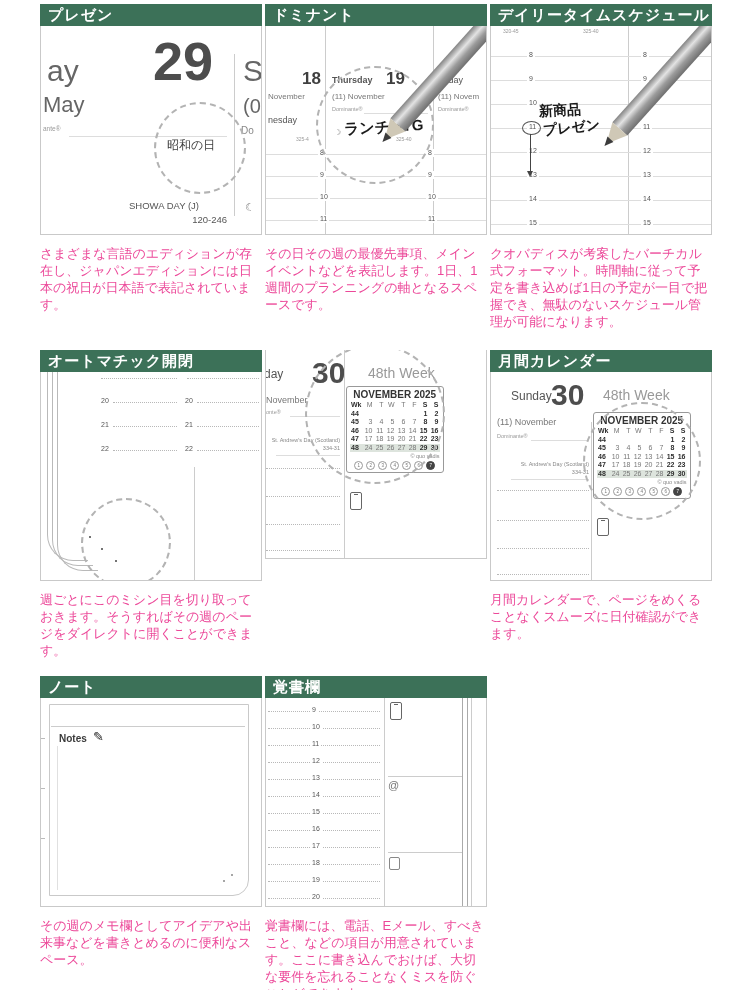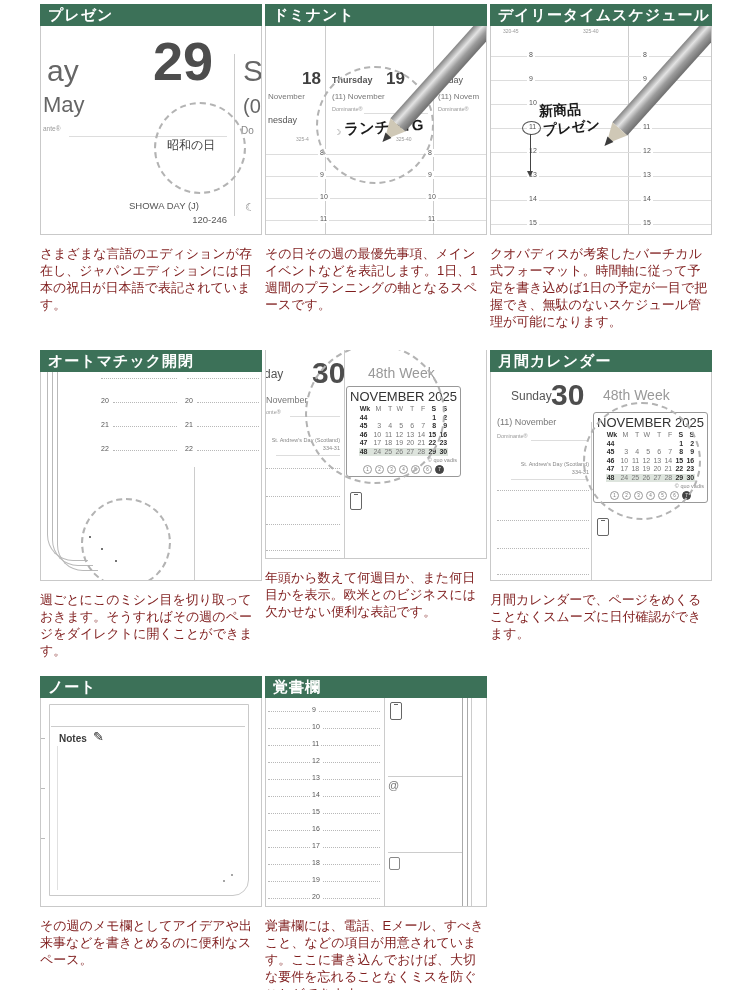--- a/index.html
+++ b/index.html
@@ -1,40 +1,40 @@
 <!DOCTYPE html>
 <html><head>
 <meta charset="utf-8">
 <style>
   html,body{margin:0;padding:0;background:#fff;font-family:"Liberation Sans","DejaVu Sans",sans-serif;}
   #page{position:relative;width:750px;height:990px;background:#fff;overflow:hidden;}
   .panel{position:absolute;width:222px;}
   .phead{background:#3c7158;color:#fff;font-weight:bold;font-size:15px;height:22px;line-height:22px;padding-left:8px;letter-spacing:1px;box-sizing:border-box;}
   .pimg{position:relative;height:209px;background:#fff;border:1px solid #c9c9c9;border-top:none;overflow:hidden;box-sizing:border-box;}
-  .pcap{margin-top:10px;font-size:13px;line-height:17px;color:#7f1d1d;}
+  .pcap{margin-top:10px;font-size:13px;line-height:17px;color:#ec4899;}
   .t{position:absolute;white-space:nowrap;color:#555;line-height:1;}
   .hl{position:absolute;border-top:1px solid #ddd;height:0;}
   .dl{position:absolute;border-top:1px dotted #b8b8b8;height:0;}
   .vl{position:absolute;width:1px;background:#ccc;}
   .non{position:absolute;background:#fff;font-size:7px;color:#555;padding:0 2px;line-height:8px;}
   .dash-circle{position:absolute;border:2px dashed #b3b3b3;border-radius:50%;}
   .ellipse{position:absolute;border:1px solid #555;border-radius:50%;}
   .dot{position:absolute;width:2px;height:2px;background:#444;border-radius:50%;}
   .arrow-down{position:absolute;border-left:3px solid transparent;border-right:3px solid transparent;border-top:6px solid #444;}
   .pencil{position:absolute;width:20px;height:178px;transform:rotate(42deg);}
   .pencil .shaft{position:absolute;left:0;top:0;width:20px;height:152px;background:linear-gradient(90deg,#838383,#e3e3e3 35%,#9b9b9b 65%,#6f6f6f);}
   .pencil .tip{position:absolute;left:0;top:152px;width:0;height:0;border-left:10px solid transparent;border-right:10px solid transparent;border-top:20px solid #cfc8b6;}
   .pencil .lead{position:absolute;left:6px;top:166px;width:0;height:0;border-left:4px solid transparent;border-right:4px solid transparent;border-top:9px solid #3c3c3c;}
   .note-hand{position:absolute;font-weight:bold;color:#1a1a1a;transform:rotate(-3deg);}
   .curve{position:absolute;border-left:1px solid #b9b9b9;border-bottom:1px solid #b9b9b9;border-bottom-left-radius:26px;}
   .phone{position:absolute;width:10px;height:16px;border:1px solid #666;border-radius:2px;background:#fff;}
   .phone:after{content:"";position:absolute;left:3px;top:1px;width:4px;height:1px;background:#666;}
   .checkbox{position:absolute;width:9px;height:11px;border:1px solid #888;border-radius:2px;background:#fff;}
   .mini-cal{position:absolute;background:#fff;border:1px solid #999;border-radius:3px;padding:2px 3px;}
-  .cal-title{font-size:13px;font-weight:normal;color:#333;text-align:center;}
+  .cal-title{font-size:10px;font-weight:bold;color:#333;text-align:center;}
   .mini-cal table{border-collapse:collapse;margin:1px auto 0 auto;}
   .mini-cal th,.mini-cal td{font-size:7px;color:#777;text-align:right;padding:0 1px;line-height:8.5px;width:9px;font-weight:normal;}
   .mini-cal th:first-child,.mini-cal td:first-child{font-weight:bold;color:#2f2f2f;text-align:left;}
   .mini-cal th:nth-child(7),.mini-cal th:nth-child(8),.mini-cal td:nth-child(7),.mini-cal td:nth-child(8){font-weight:bold;color:#2f2f2f;}
   .mini-cal tbody tr:last-child td{background:#dde4dd;}
   .cal-copy{font-size:5.5px;color:#888;text-align:right;margin-top:1px;}
   .cal-foot{display:flex;justify-content:center;gap:3px;margin-top:2px;}
   .cal-foot span{display:block;width:7px;height:7px;border:1px solid #999;border-radius:50%;font-size:4.5px;line-height:7px;text-align:center;color:#777;}
   .cal-foot span.fill{background:#444;border-color:#444;color:#fff;}
   .note-page{position:absolute;border:1px solid #c9c9c9;border-radius:0 0 16px 0;background:#fff;}
@@ -271,21 +271,20 @@
           <span>3</span>
           <span>4</span>
           <span>5</span>
           <span>6</span>
           <span class="fill">7</span>
         </div>
       </div>
       <div class="phone" style="left:84px;top:142px;"></div>
       <div class="dash-circle" style="left:39px;top:-6px;width:136px;height:136px;"></div>
     </div>
-    <div class="pcap">年頭から数えて何週目か、また何日目かを表示。欧米とのビジネスには欠かせない便利な表記です。</div>
   </div>
 
   <div class="panel" style="left:490px;top:350px;">
     <div class="phead">月間カレンダー</div>
     <div class="pimg">
       <span class="t" style="left:20px;top:18px;font-size:12px;">Sunday</span>
       <span class="t" style="left:60px;top:8px;font-size:30px;font-weight:bold;color:#4d4d4d;">30</span>
       <span class="t" style="left:112px;top:16px;font-size:14px;color:#999;">48th Week</span>
       <span class="t" style="left:6px;top:46px;font-size:9px;color:#777;">(11) November</span>
       <span class="t" style="left:6px;top:62px;font-size:5.5px;color:#999;">Dominante®</span>

